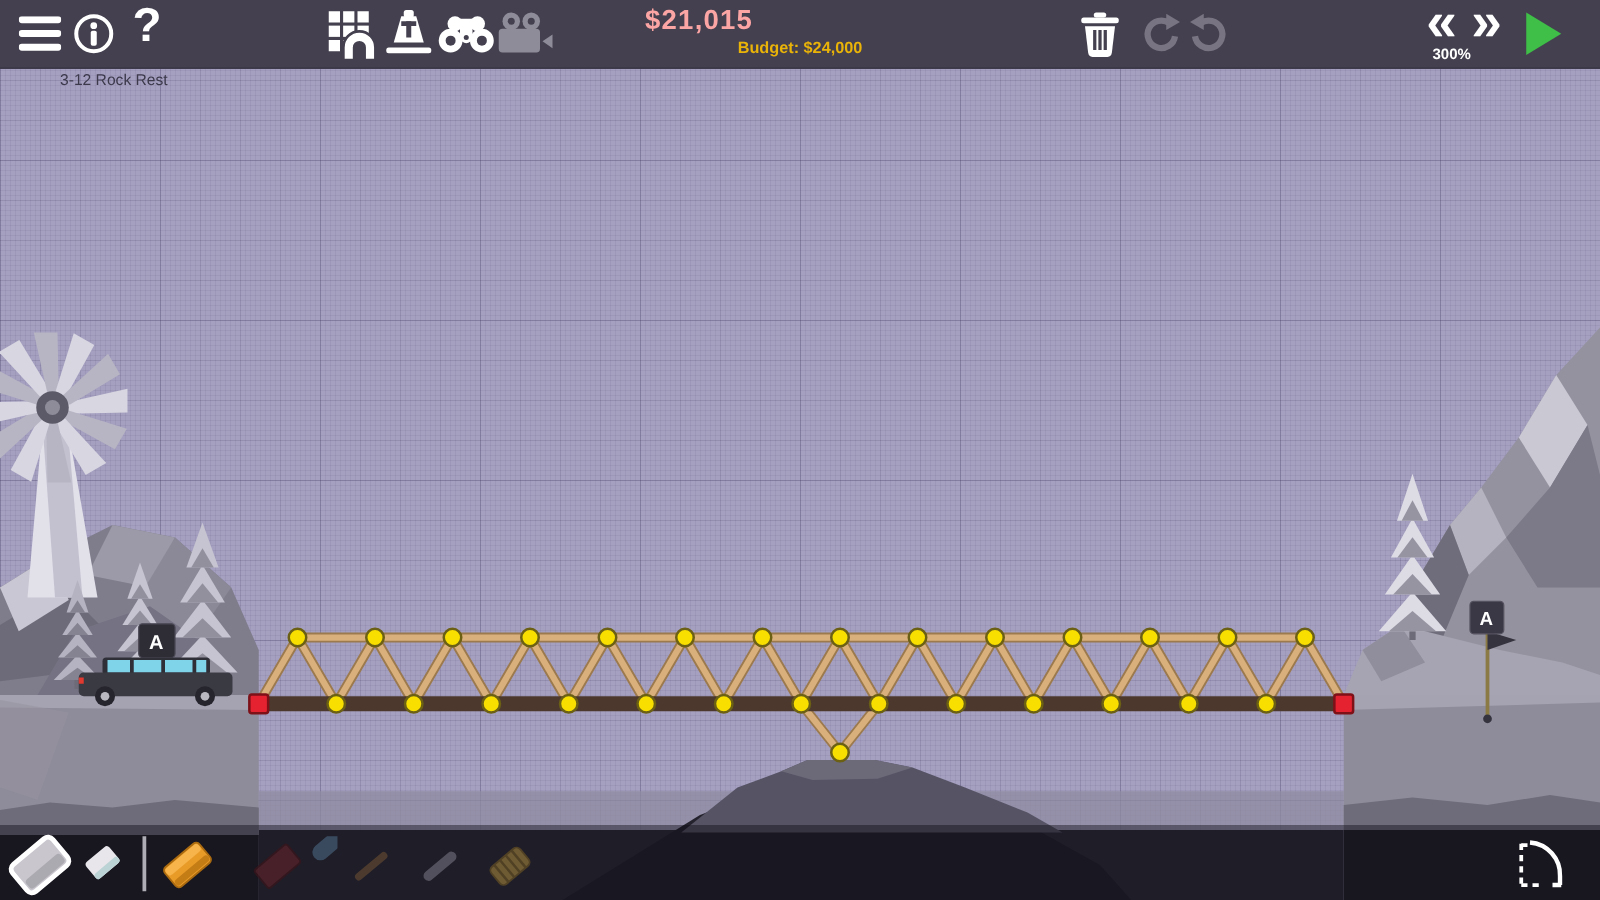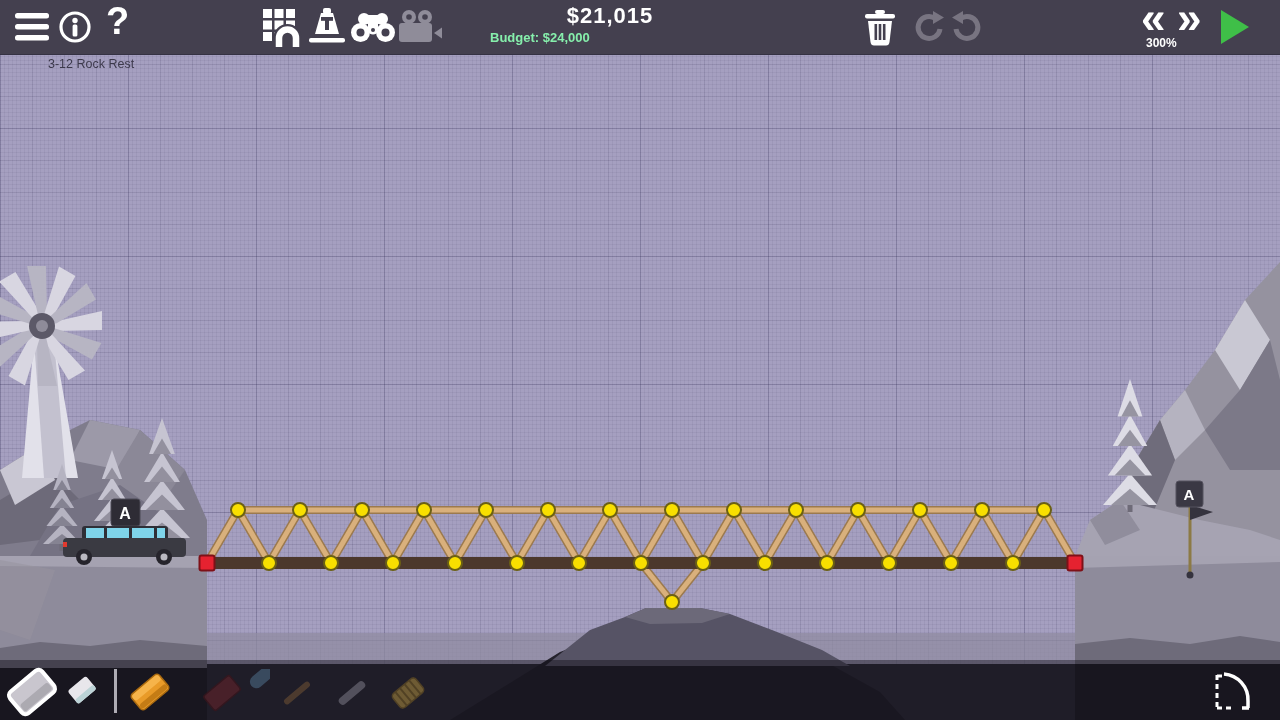--- a/index.html
+++ b/index.html
@@ -16,24 +16,24 @@
       linear-gradient(rgba(60,55,95,0.07) 1px, transparent 1px),
       linear-gradient(90deg, rgba(60,55,95,0.07) 1px, transparent 1px);
     background-size:128px 128px,128px 128px,32px 32px,32px 32px,4px 4px,4px 4px;}
   .scene svg{position:absolute;left:0;top:0;}
   
   .topbar{position:absolute;left:0;top:0;width:1280px;height:54px;
           background:#44404f;border-bottom:1px solid #353243;z-index:20;}
   .ticon{position:absolute;cursor:pointer;}
   .glyph{color:#fff;font-weight:bold;}
   .help{left:106px;top:0px;font-size:38px;}
-  .balance{position:absolute;left:460px;top:3px;width:300px;text-align:center;
-           font-size:22px;font-weight:bold;color:#ffffff;letter-spacing:1px;}
-  .budget{position:absolute;left:490px;top:30px;width:300px;
-          font-size:13px;font-weight:bold;color:#86efac;}
+  .balance{position:absolute;left:516px;top:3px;width:300px;text-align:left;
+           font-size:22px;font-weight:bold;color:#fca5a5;letter-spacing:1px;}
+  .budget{position:absolute;left:490px;top:30px;width:300px;text-align:center;
+          font-size:13px;font-weight:bold;color:#eab308;}
   .chev{font-size:44px;line-height:40px;top:-2px;}
   .rw{left:1141px;} .ff{left:1177px;}
   .zoomlvl{position:absolute;left:1146px;top:36px;width:66px;text-align:left;
            font-size:12px;color:#fff;font-weight:bold;}
   .lvl{position:absolute;left:48px;top:57px;font-size:12.5px;color:#3c394b;z-index:15;}
   
   .toolbar{position:absolute;left:0;top:660px;width:1280px;height:60px;
            background:rgba(12,10,18,0.42);z-index:20;}
   .tb-item{position:absolute;cursor:pointer;}
   .tb-div{position:absolute;left:114px;top:9px;width:3px;height:44px;

